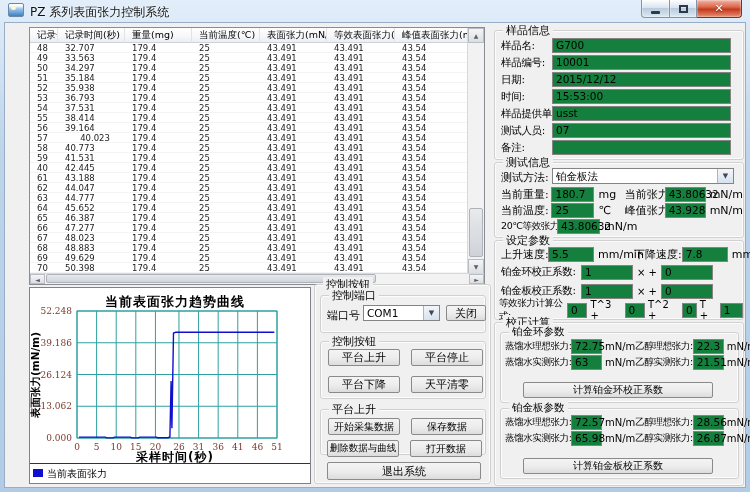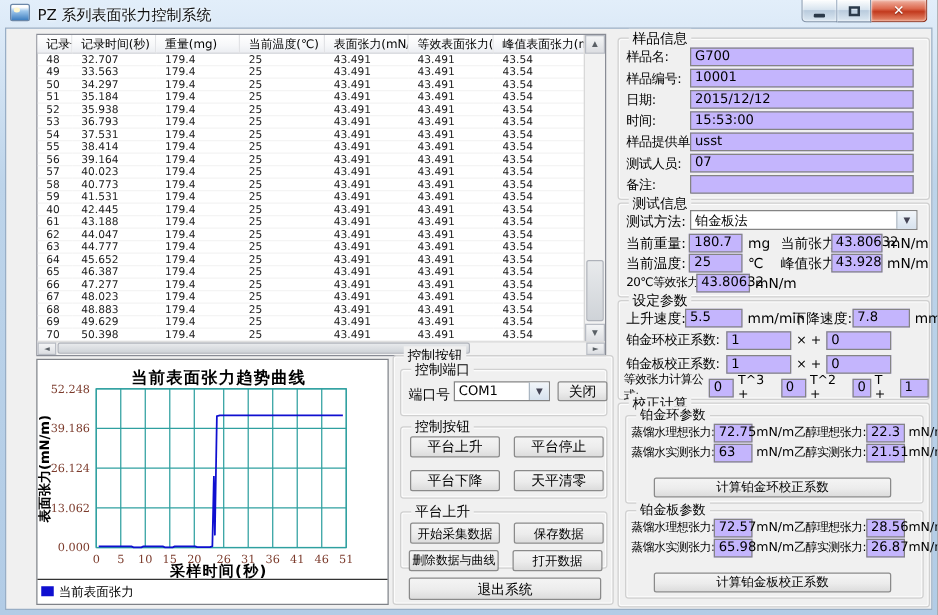--- a/index.html
+++ b/index.html
@@ -55,21 +55,21 @@
   #chart-svg { position:absolute; left:0; top:0; }
   #chart-svg .tick { font-family:"DejaVu Serif","Liberation Serif",serif; font-size:9px; fill:#7b3a2b; }
   #chart-xlabel { position:absolute; left:30px; top:161px; width:230px; text-align:center;
     font-size:12px; font-weight:bold; letter-spacing:1px; }
   #chart-legend { position:absolute; left:0; top:175px; width:280px; height:20px; border-top:1px solid #333; }
   #legend-swatch { position:absolute; left:3px; top:5px; width:10px; height:8px; background:#0f0fd0; }
   #legend-label { position:absolute; left:17px; top:3px; font-size:10px; }
   
   .groupbox { position:absolute; border:1px solid #d0d0d0; border-radius:3px; box-shadow:inset 0 0 0 1px #fcfcfc; }
   .gb-label { position:absolute; top:-8px; left:8px; background:#f0f0f0; padding:0 3px; font-size:11px; white-space:nowrap; }
-  .textbox { background:#c4b5fd; border:1px solid #848484; height:15px; font-size:10.5px;
+  .textbox { background:#15803d; border:1px solid #848484; height:15px; font-size:10.5px;
     line-height:13px; padding:0 3px; white-space:nowrap; overflow:hidden; }
   .btn { position:absolute; background:linear-gradient(#f4f4f4,#ececec 55%,#dcdcdc); border:1px solid #8a8a8a;
     border-radius:2px; display:flex; align-items:center; justify-content:center; font-size:11px; }
   .combo { position:absolute; background:#fff; border:1px solid #848484; height:16px; }
   .combo .val { position:absolute; left:3px; top:1px; font-size:10.5px; white-space:nowrap; }
   .combo .dd { position:absolute; right:0; top:0; bottom:0; width:16px;
     background:linear-gradient(#f2f6fa,#d7e2ee); border-left:1px solid #aab6c2;
     display:flex; align-items:center; justify-content:center; font-size:7px; color:#445; }
   
   .lvu { display:flex; align-items:center; height:16px; padding-left:6px; white-space:nowrap; }
@@ -204,21 +204,21 @@
             <div class="td" style="width: 28px;">56</div>
             <div class="td" style="width: 67px;">39.164</div>
             <div class="td" style="width: 67px;">179.4</div>
             <div class="td" style="width: 68px;">25</div>
             <div class="td" style="width: 67px;">43.491</div>
             <div class="td" style="width: 68px;">43.491</div>
             <div class="td" style="width: 73px;">43.54</div>
           </div>
           <div class="tr">
             <div class="td" style="width: 28px;">57</div>
-            <div class="td" style="width: 67px;">40.023</div>
+            <div class="td" style="width: 67px; text-align: center;">40.023</div>
             <div class="td" style="width: 67px;">179.4</div>
             <div class="td" style="width: 68px;">25</div>
             <div class="td" style="width: 67px;">43.491</div>
             <div class="td" style="width: 68px;">43.491</div>
             <div class="td" style="width: 73px;">43.54</div>
           </div>
           <div class="tr">
             <div class="td" style="width: 28px;">58</div>
             <div class="td" style="width: 67px;">40.773</div>
             <div class="td" style="width: 67px;">179.4</div>

